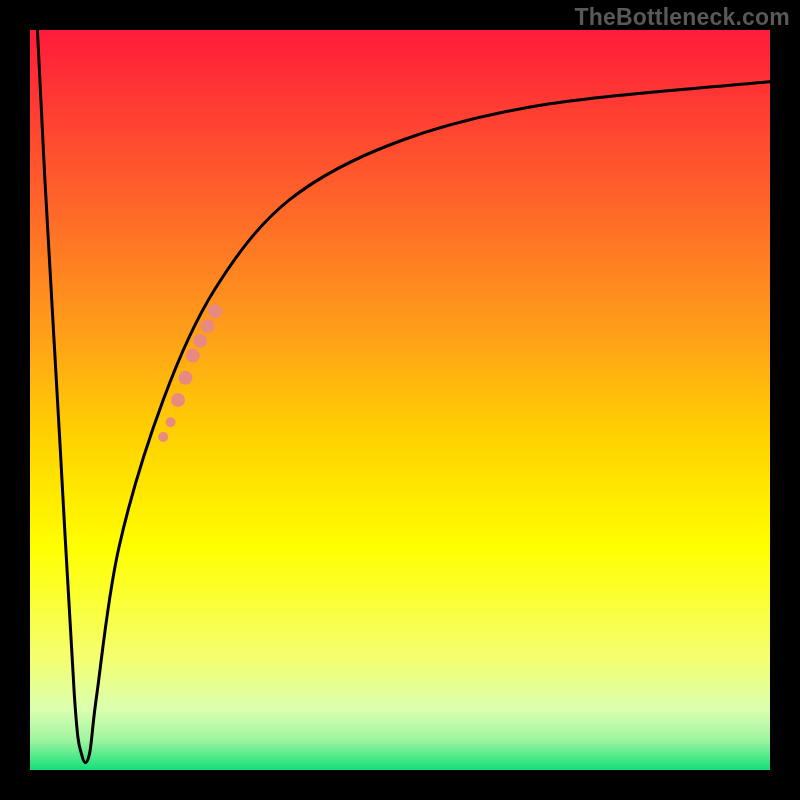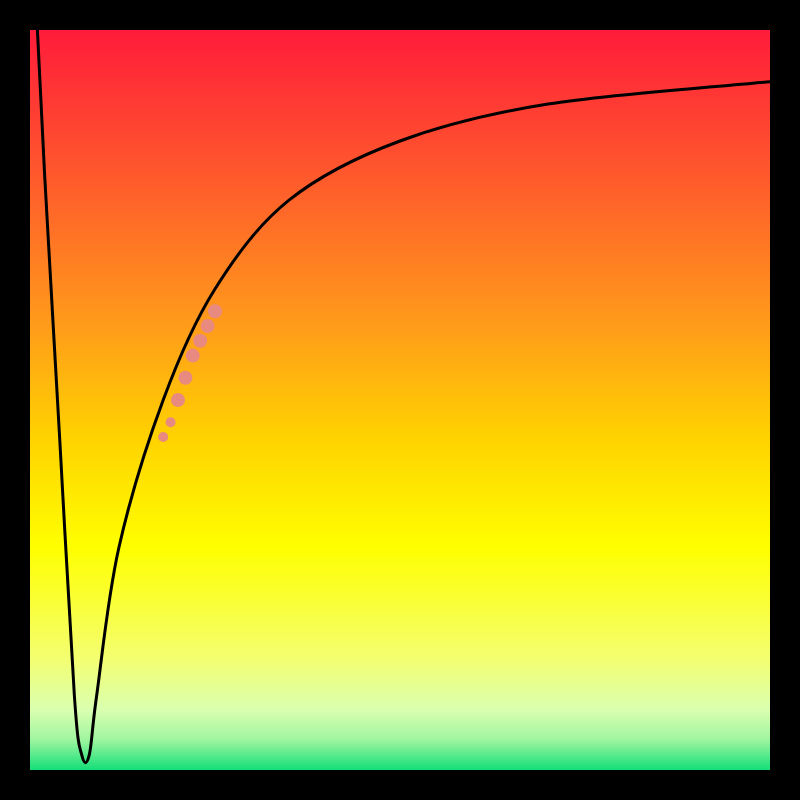--- a/index.html
+++ b/index.html
@@ -48,20 +48,21 @@
     inset: 0;
     width: 100%;
     height: 100%;
     pointer-events: none;
   }
 </style>
 </head>
 <body>
 
 <div class="frame">
+  <div class="watermark">TheBottleneck.com</div>
   <div class="plot-area">
     <div class="grad" id="grad">
         <div class="row" style="top:0.00px;height:2.50px;background:rgb(255,28,58)"></div>
         <div class="row" style="top:2.00px;height:2.50px;background:rgb(255,29,58)"></div>
         <div class="row" style="top:4.00px;height:2.50px;background:rgb(255,30,58)"></div>
         <div class="row" style="top:6.00px;height:2.50px;background:rgb(255,31,57)"></div>
         <div class="row" style="top:8.00px;height:2.50px;background:rgb(255,31,57)"></div>
         <div class="row" style="top:10.00px;height:2.50px;background:rgb(255,32,57)"></div>
         <div class="row" style="top:12.00px;height:2.50px;background:rgb(255,33,57)"></div>
         <div class="row" style="top:14.00px;height:2.50px;background:rgb(255,34,57)"></div>

